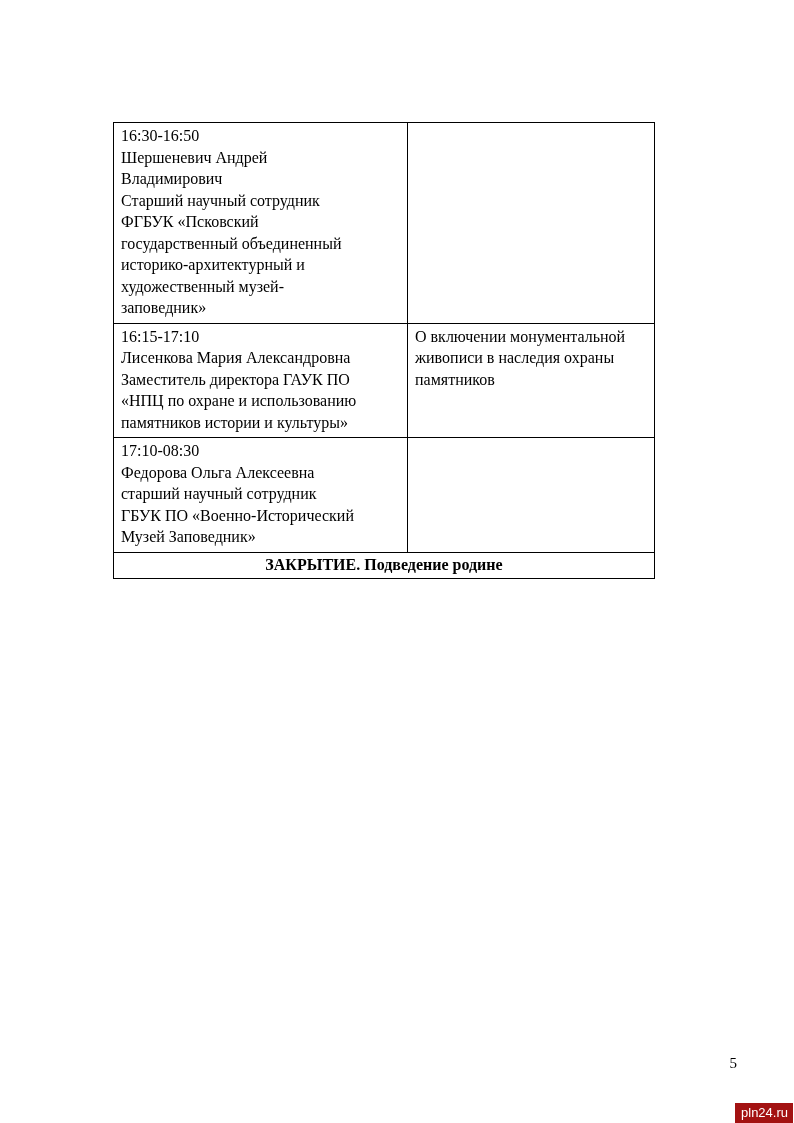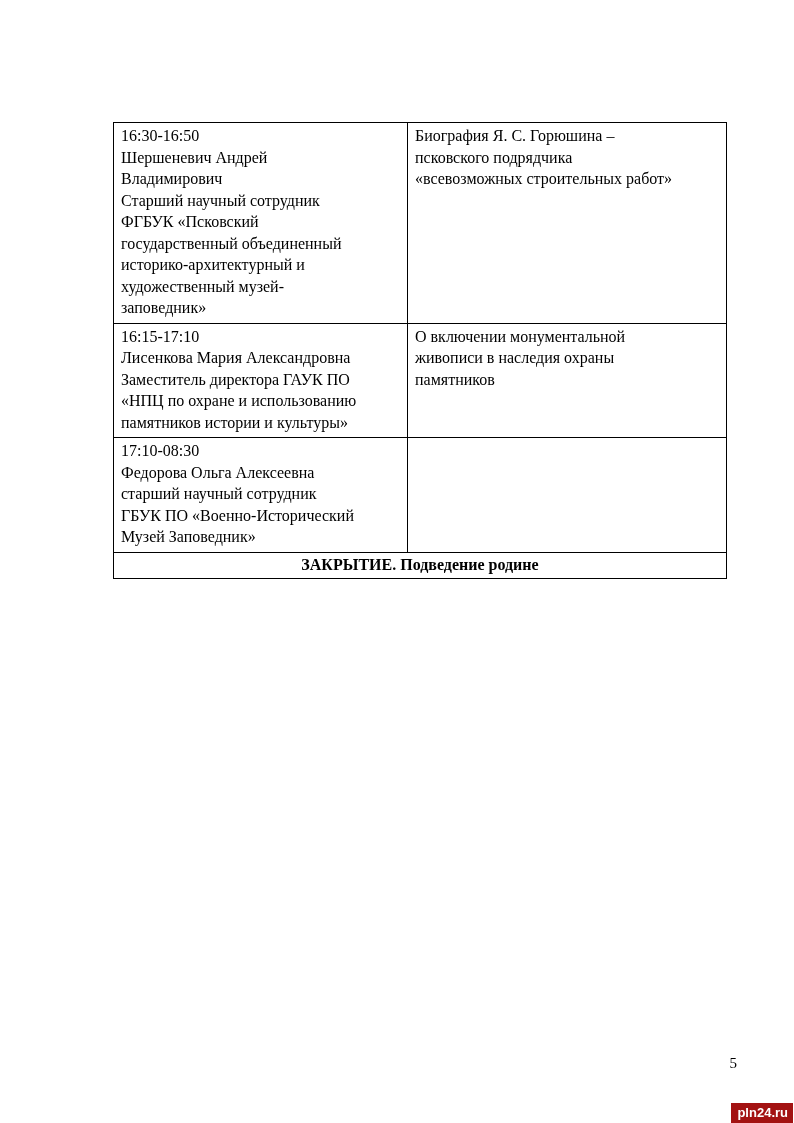--- a/index.html
+++ b/index.html
@@ -12,21 +12,21 @@
     width: 794px;
     height: 1123px;
     overflow: hidden;
     font-family: "Liberation Serif", serif;
     color: #000000;
   }
   .doc-table {
     position: absolute;
     left: 113px;
     top: 122px;
-    width: 614px;
+    width: 542px;
     box-sizing: border-box;
     border: 1px solid #000000;
     font-size: 16px;
     line-height: 21.5px;
   }
   .t-row {
     display: flex;
     border-bottom: 1px solid #000000;
   }
   .cell {
@@ -55,44 +55,41 @@
     font-size: 15px;
     line-height: 18px;
   }
   .watermark {
     position: absolute;
     right: 1px;
     bottom: 0;
     background: #a31212;
     color: #ffffff;
     font-family: "Liberation Sans", sans-serif;
-    font-weight: bold;
+    font-weight: normal;
     font-size: 13px;
     line-height: 14px;
     padding: 3px 5px 3px 6px;
   }
 </style>
 </head>
 <body>
 
 <div class="doc-table">
 
   <div class="t-row">
     <div class="cell left">16:30-16:50
 Шершеневич Андрей
 Владимирович
 Старший научный сотрудник
 ФГБУК «Псковский
 государственный объединенный
 историко-архитектурный и
 художественный музей-
 заповедник»</div>
-    <div class="cell right">Биография Я. С. Горюшина –
-псковского подрядчика
-«всевозможных строительных работ»</div>
   </div>
 
   <div class="t-row">
     <div class="cell left">16:15-17:10
 Лисенкова Мария Александровна
 Заместитель директора ГАУК ПО
 «НПЦ по охране и использованию
 памятников истории и культуры»</div>
     <div class="cell right">О включении монументальной
 живописи в наследия охраны

